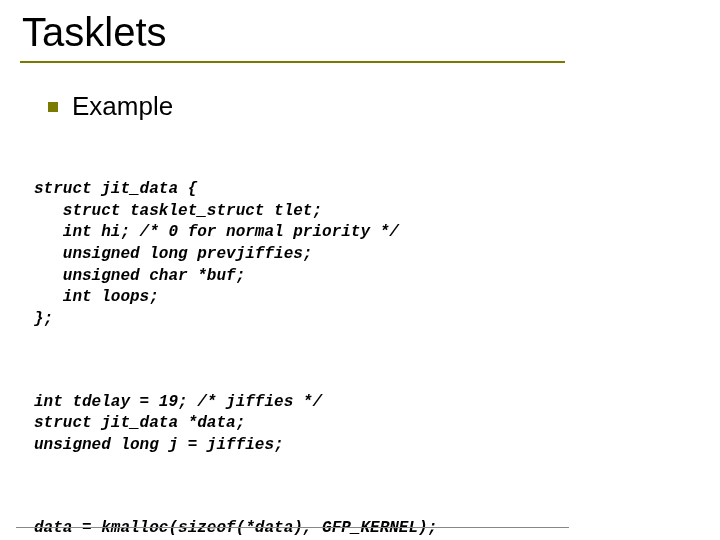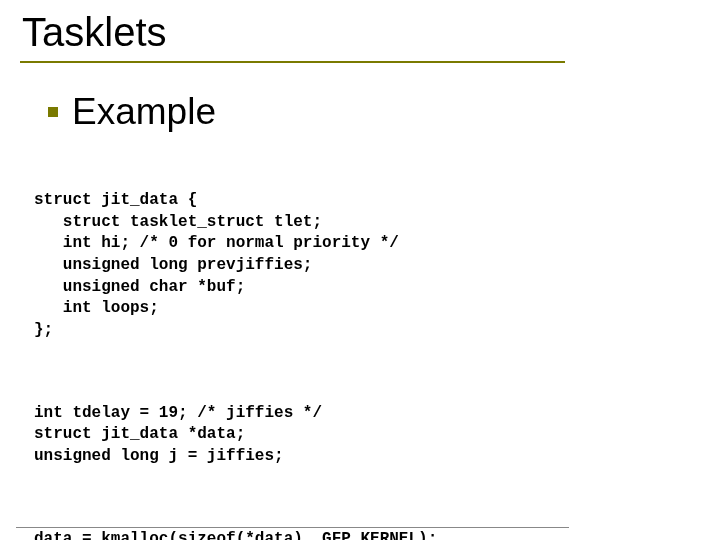--- a/index.html
+++ b/index.html
@@ -38,34 +38,35 @@
     margin-bottom: 14px;
   }
   .bullet {
     width: 10px;
     height: 10px;
     background: #7a7a00;
     margin-right: 14px;
     flex-shrink: 0;
   }
   .example-label {
-    font-size: 37px;
+    font-size: 26px;
     color: #000;
   }
   .code {
     font-family: "Courier New", Courier, monospace;
     font-size: 16px;
     font-weight: bold;
     white-space: pre;
     line-height: 1.35;
     margin-left: 14px;
     color: #000;
   }
   .code .para {
     margin-bottom: 18px;
+    font-style: italic;
   }
   .footer-rule {
     position: absolute;
     left: 16px;
     right: 16px;
     bottom: 12px;
     border-top: 1px solid #888;
   }
 </style>
 </head>

